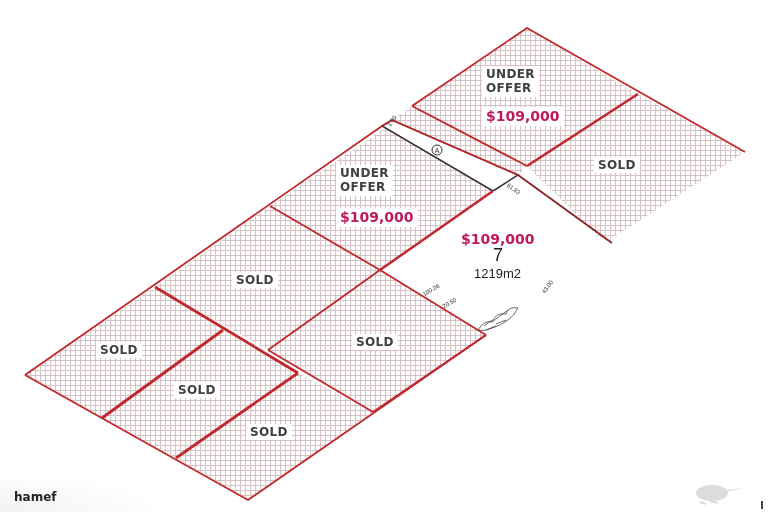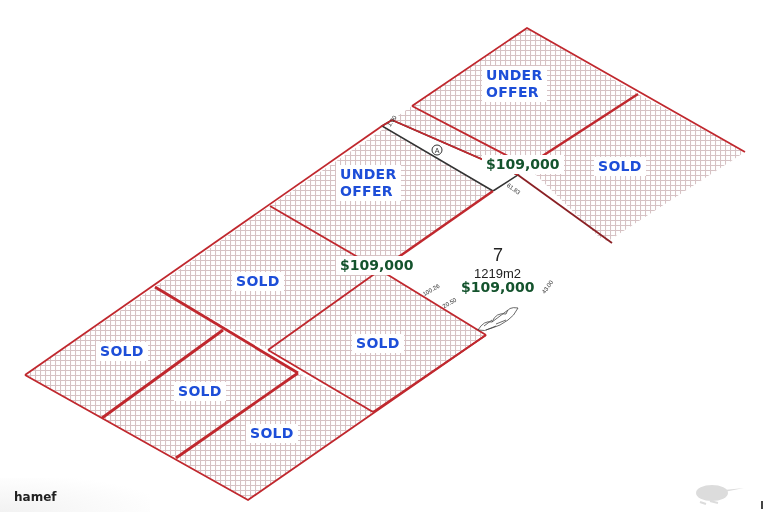--- a/index.html
+++ b/index.html
@@ -1,20 +1,20 @@
 <!DOCTYPE html>
 <html><head>
 <meta charset="utf-8">
 <style>
   html, body { margin:0; padding:0; background:#ffffff; }
   body { width:768px; height:512px; position:relative; overflow:hidden; font-family:"Liberation Sans", sans-serif; }
   #plan { position:absolute; left:0; top:0; width:768px; height:512px; }
   .lbl { position:absolute; font-family:"DejaVu Sans", sans-serif; font-weight:bold; background:#ffffff; text-align:center; line-height:1.2; padding:1px 4px; }
-  .red { color:#1d4ed8; font-size:14px; letter-spacing:0.3px; }
-  .cyan { color:#14532d; font-size:14px;margin-top:48px; }
+  .red { color:#404040; font-size:12px; letter-spacing:0.3px; }
+  .cyan { color:#be185d; font-size:14px; }
   .plain { color:#222222; font-family:"Liberation Sans", sans-serif; font-weight:normal; background:transparent; }
   .watermark { position:absolute; left:14px; top:490px; font-family:"DejaVu Sans", sans-serif; font-weight:bold; font-size:12px; color:#222; }
   .wm-bg { position:absolute; left:0; top:478px; width:150px; height:34px; background:radial-gradient(ellipse at left bottom, #f2f2f2 0%, #ffffff 80%); }
   .bar { position:absolute; left:761px; top:501px; width:2px; height:8px; background:#444; }
   .dim { position:absolute; font-size:6px; color:#333; font-family:"Liberation Sans", sans-serif; }
 </style>
 </head>
 <body>
 
 <svg id="plan" viewBox="0 0 768 512" xmlns="http://www.w3.org/2000/svg">

